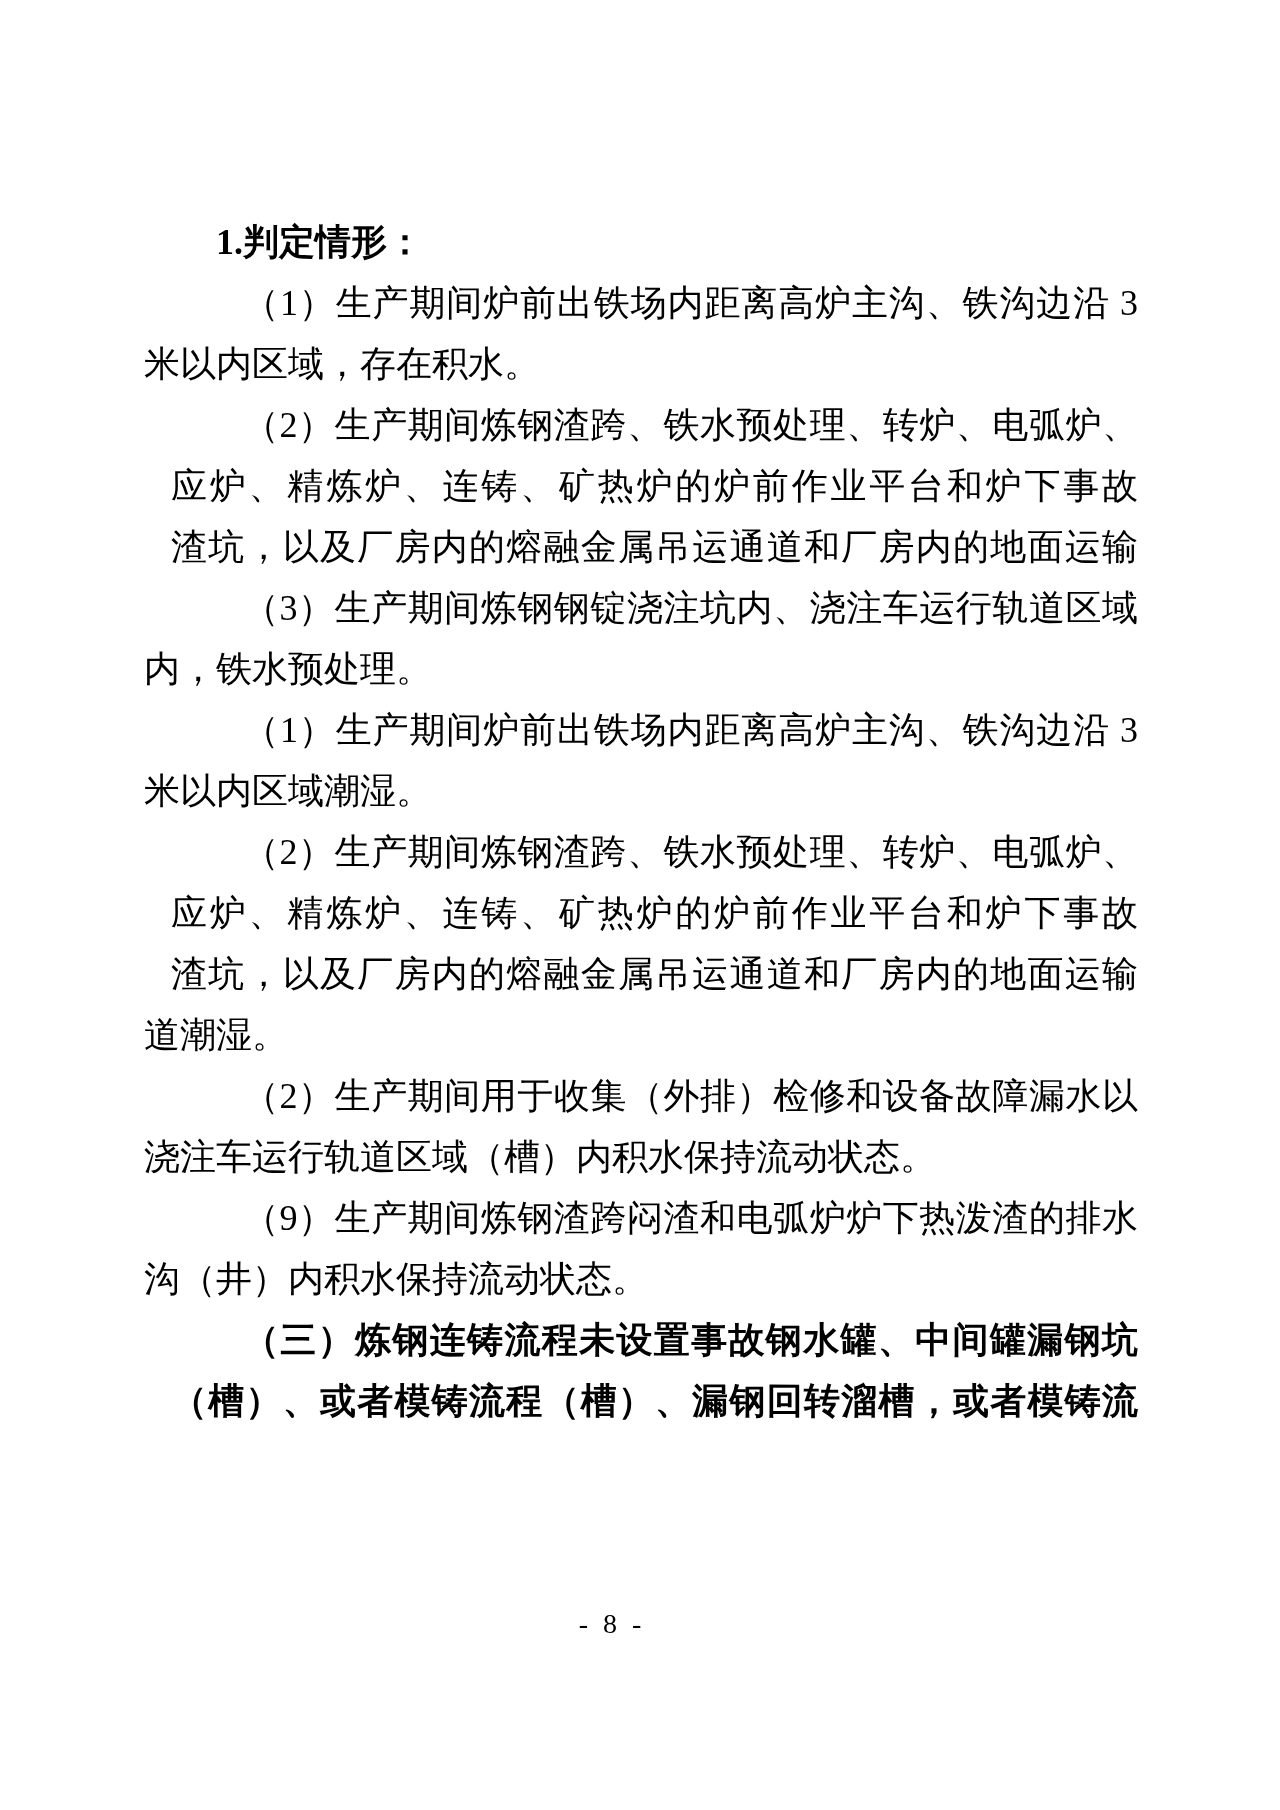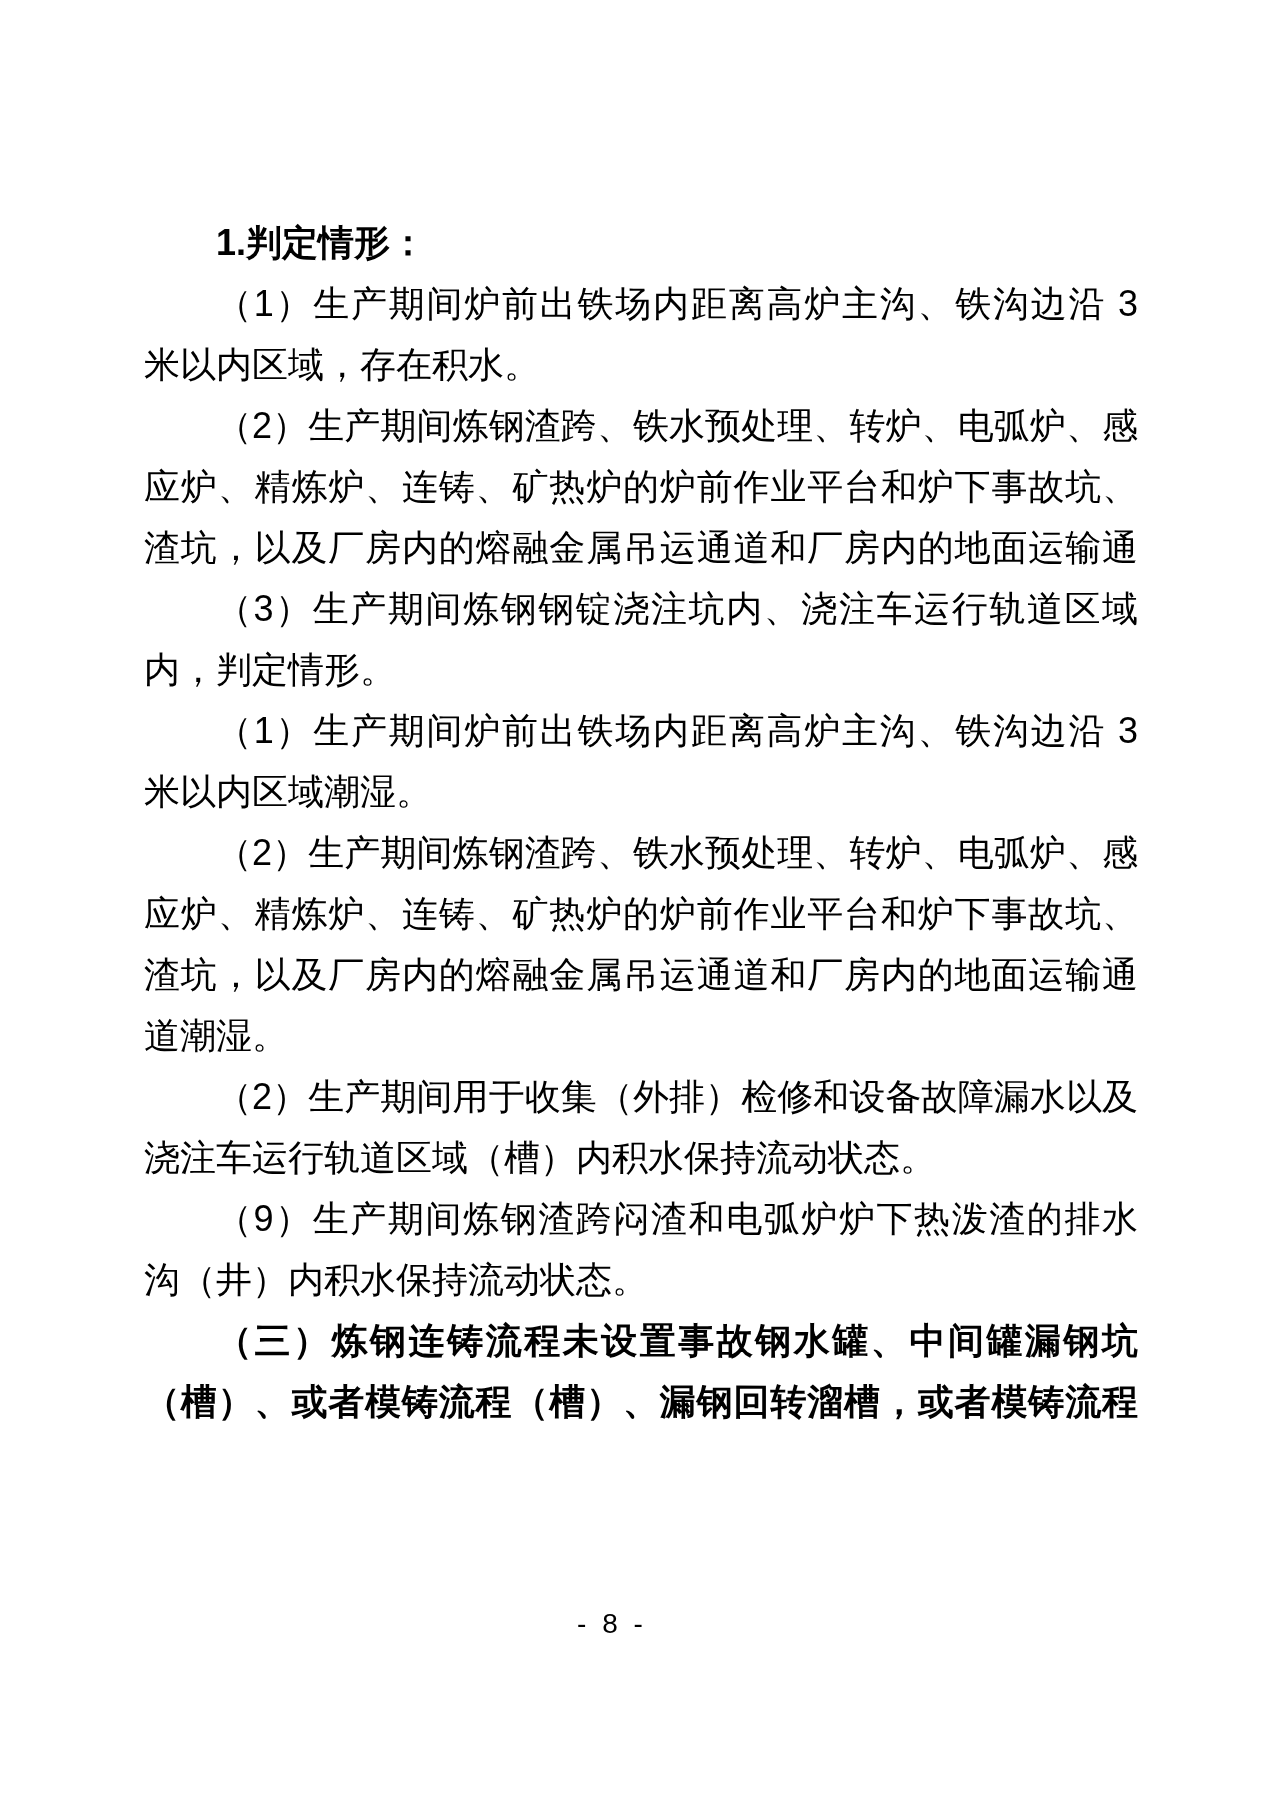--- a/index.html
+++ b/index.html
@@ -6,40 +6,41 @@
     margin: 0;
     padding: 0;
     background: #ffffff;
   }
   .page {
     position: relative;
     width: 1224px;
     height: 1810px;
     background: #ffffff;
     overflow: hidden;
-    font-family: Liberation Sans, sans-serif;
+    font-family: Liberation Serif, serif;
     color: #000000;
   }
   .doc {
     position: absolute;
     left: 144px;
     top: 212px;
     width: 994px;
   }
   .line {
     height: 61px;
     line-height: 61px;
     font-size: 36px;
     color: #000000;
     text-align: justify;
     white-space: normal;
     overflow: hidden;
   }
   .line.just {
     text-align-last: justify;
+    margin-left: 27px;
   }
   .line.indent {
     text-indent: 72px;
   }
   .line.heading {
     font-weight: bold;
   }
   .line.bold {
     font-weight: bold;
   }
@@ -59,21 +60,21 @@
 
 <div class="page">
   <div class="doc">
     <div class="line indent heading">1.判定情形：</div>
     <div class="line indent just">（1）生产期间炉前出铁场内距离高炉主沟、铁沟边沿 3</div>
     <div class="line">米以内区域，存在积水。</div>
     <div class="line indent just">（2）生产期间炼钢渣跨、铁水预处理、转炉、电弧炉、感</div>
     <div class="line just">应炉、精炼炉、连铸、矿热炉的炉前作业平台和炉下事故坑、</div>
     <div class="line just">渣坑，以及厂房内的熔融金属吊运通道和厂房内的地面运输通</div>
     <div class="line indent just">（3）生产期间炼钢钢锭浇注坑内、浇注车运行轨道区域</div>
-    <div class="line">内，判定情形。</div>
+    <div class="line">内，铁水预处理。</div>
     <div class="line indent just">（1）生产期间炉前出铁场内距离高炉主沟、铁沟边沿 3</div>
     <div class="line">米以内区域潮湿。</div>
     <div class="line indent just">（2）生产期间炼钢渣跨、铁水预处理、转炉、电弧炉、感</div>
     <div class="line just">应炉、精炼炉、连铸、矿热炉的炉前作业平台和炉下事故坑、</div>
     <div class="line just">渣坑，以及厂房内的熔融金属吊运通道和厂房内的地面运输通</div>
     <div class="line">道潮湿。</div>
     <div class="line indent just">（2）生产期间用于收集（外排）检修和设备故障漏水以及</div>
     <div class="line">浇注车运行轨道区域（槽）内积水保持流动状态。</div>
     <div class="line indent just">（9）生产期间炼钢渣跨闷渣和电弧炉炉下热泼渣的排水</div>
     <div class="line">沟（井）内积水保持流动状态。</div>

